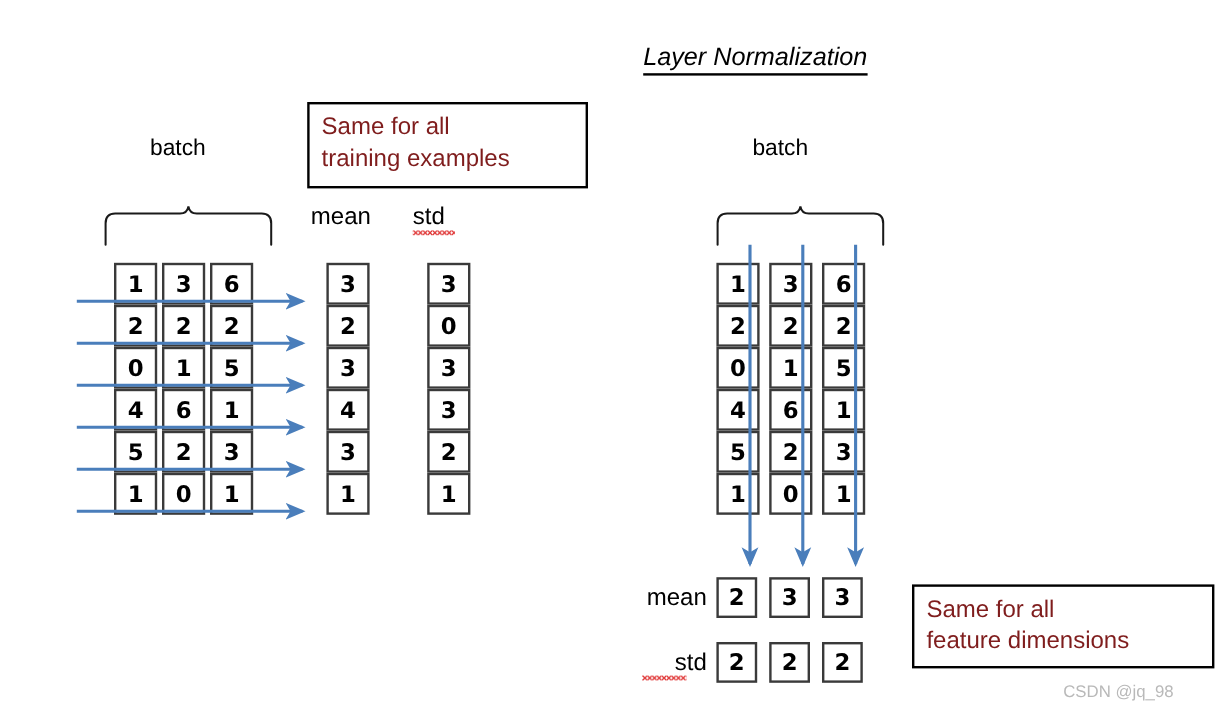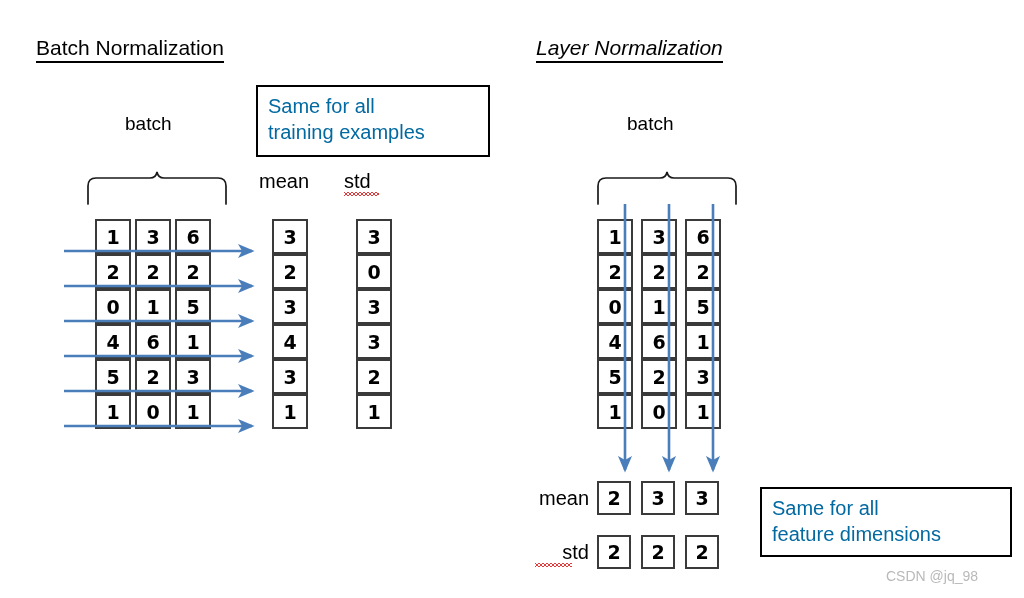--- a/index.html
+++ b/index.html
@@ -44,21 +44,21 @@
     position: absolute;
   }
 
   
   .callout {
     position: absolute;
     border: 2px solid #000000;
     background: #ffffff;
     font-size: 20px;
     line-height: 1.32;
-    color: #0369a1;
+    color: #7f1d1d;
     padding: 6px 10px 8px 10px;
     box-sizing: border-box;
     white-space: pre-line;
   }
   #callout-bn {
     left: 256px; top: 85px;
     width: 234px; height: 72px;
   }
   #callout-ln {
     left: 760px; top: 487px;
@@ -128,21 +128,20 @@
     font-size: 14px;
     color: #b9b9b9;
     white-space: nowrap;
   }
 </style>
 </head>
 <body>
 
 <div id="canvas">
 
-  <div class="section-title" id="title-bn">Batch Normalization</div>
 
   <div class="batch-label" id="batch-label-bn">batch</div>
 
   <svg class="brace" id="brace-bn" style="left:86px; top:170px;" width="142" height="36">
     <path d="M2,34 L2,16 Q2,8 10,8 L64,8 Q70,8 71,2 Q72,8 78,8 L132,8 Q140,8 140,16 L140,34" fill="none" stroke="#1a1a1a" stroke-width="1.7" stroke-linecap="round"></path>
   </svg>
 
   <div class="callout" id="callout-bn">Same for all
 training examples</div>
 

